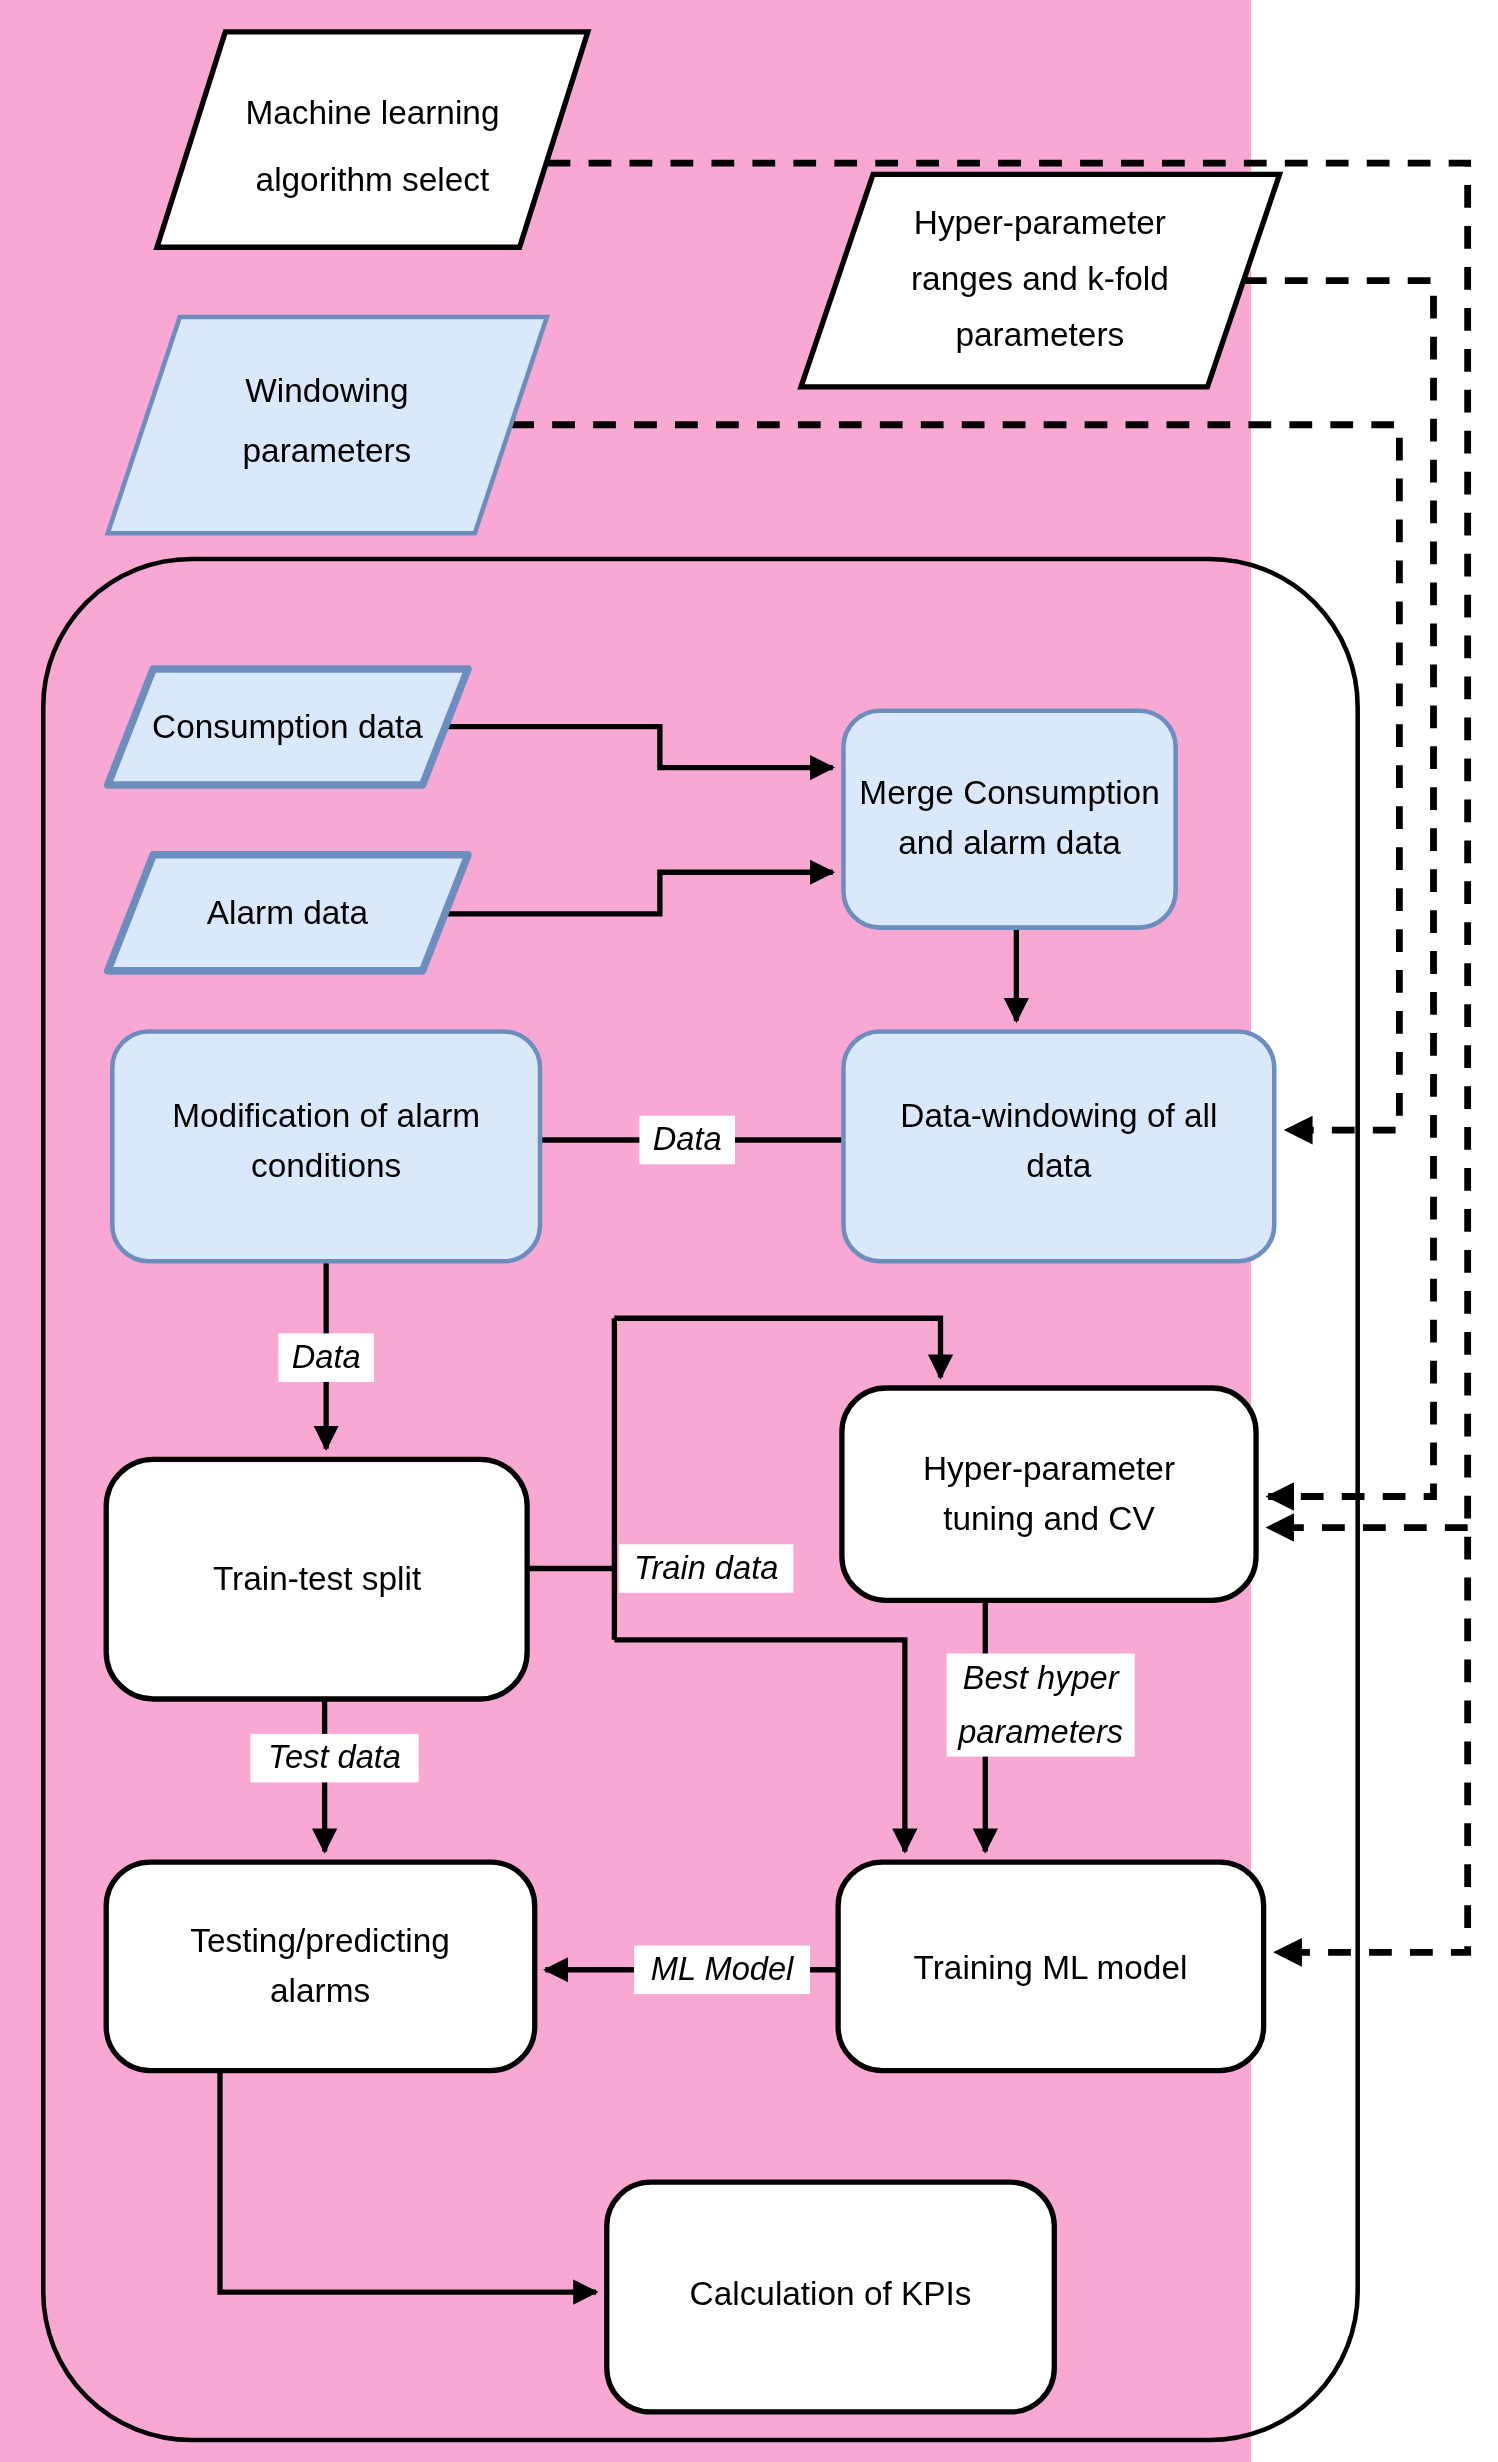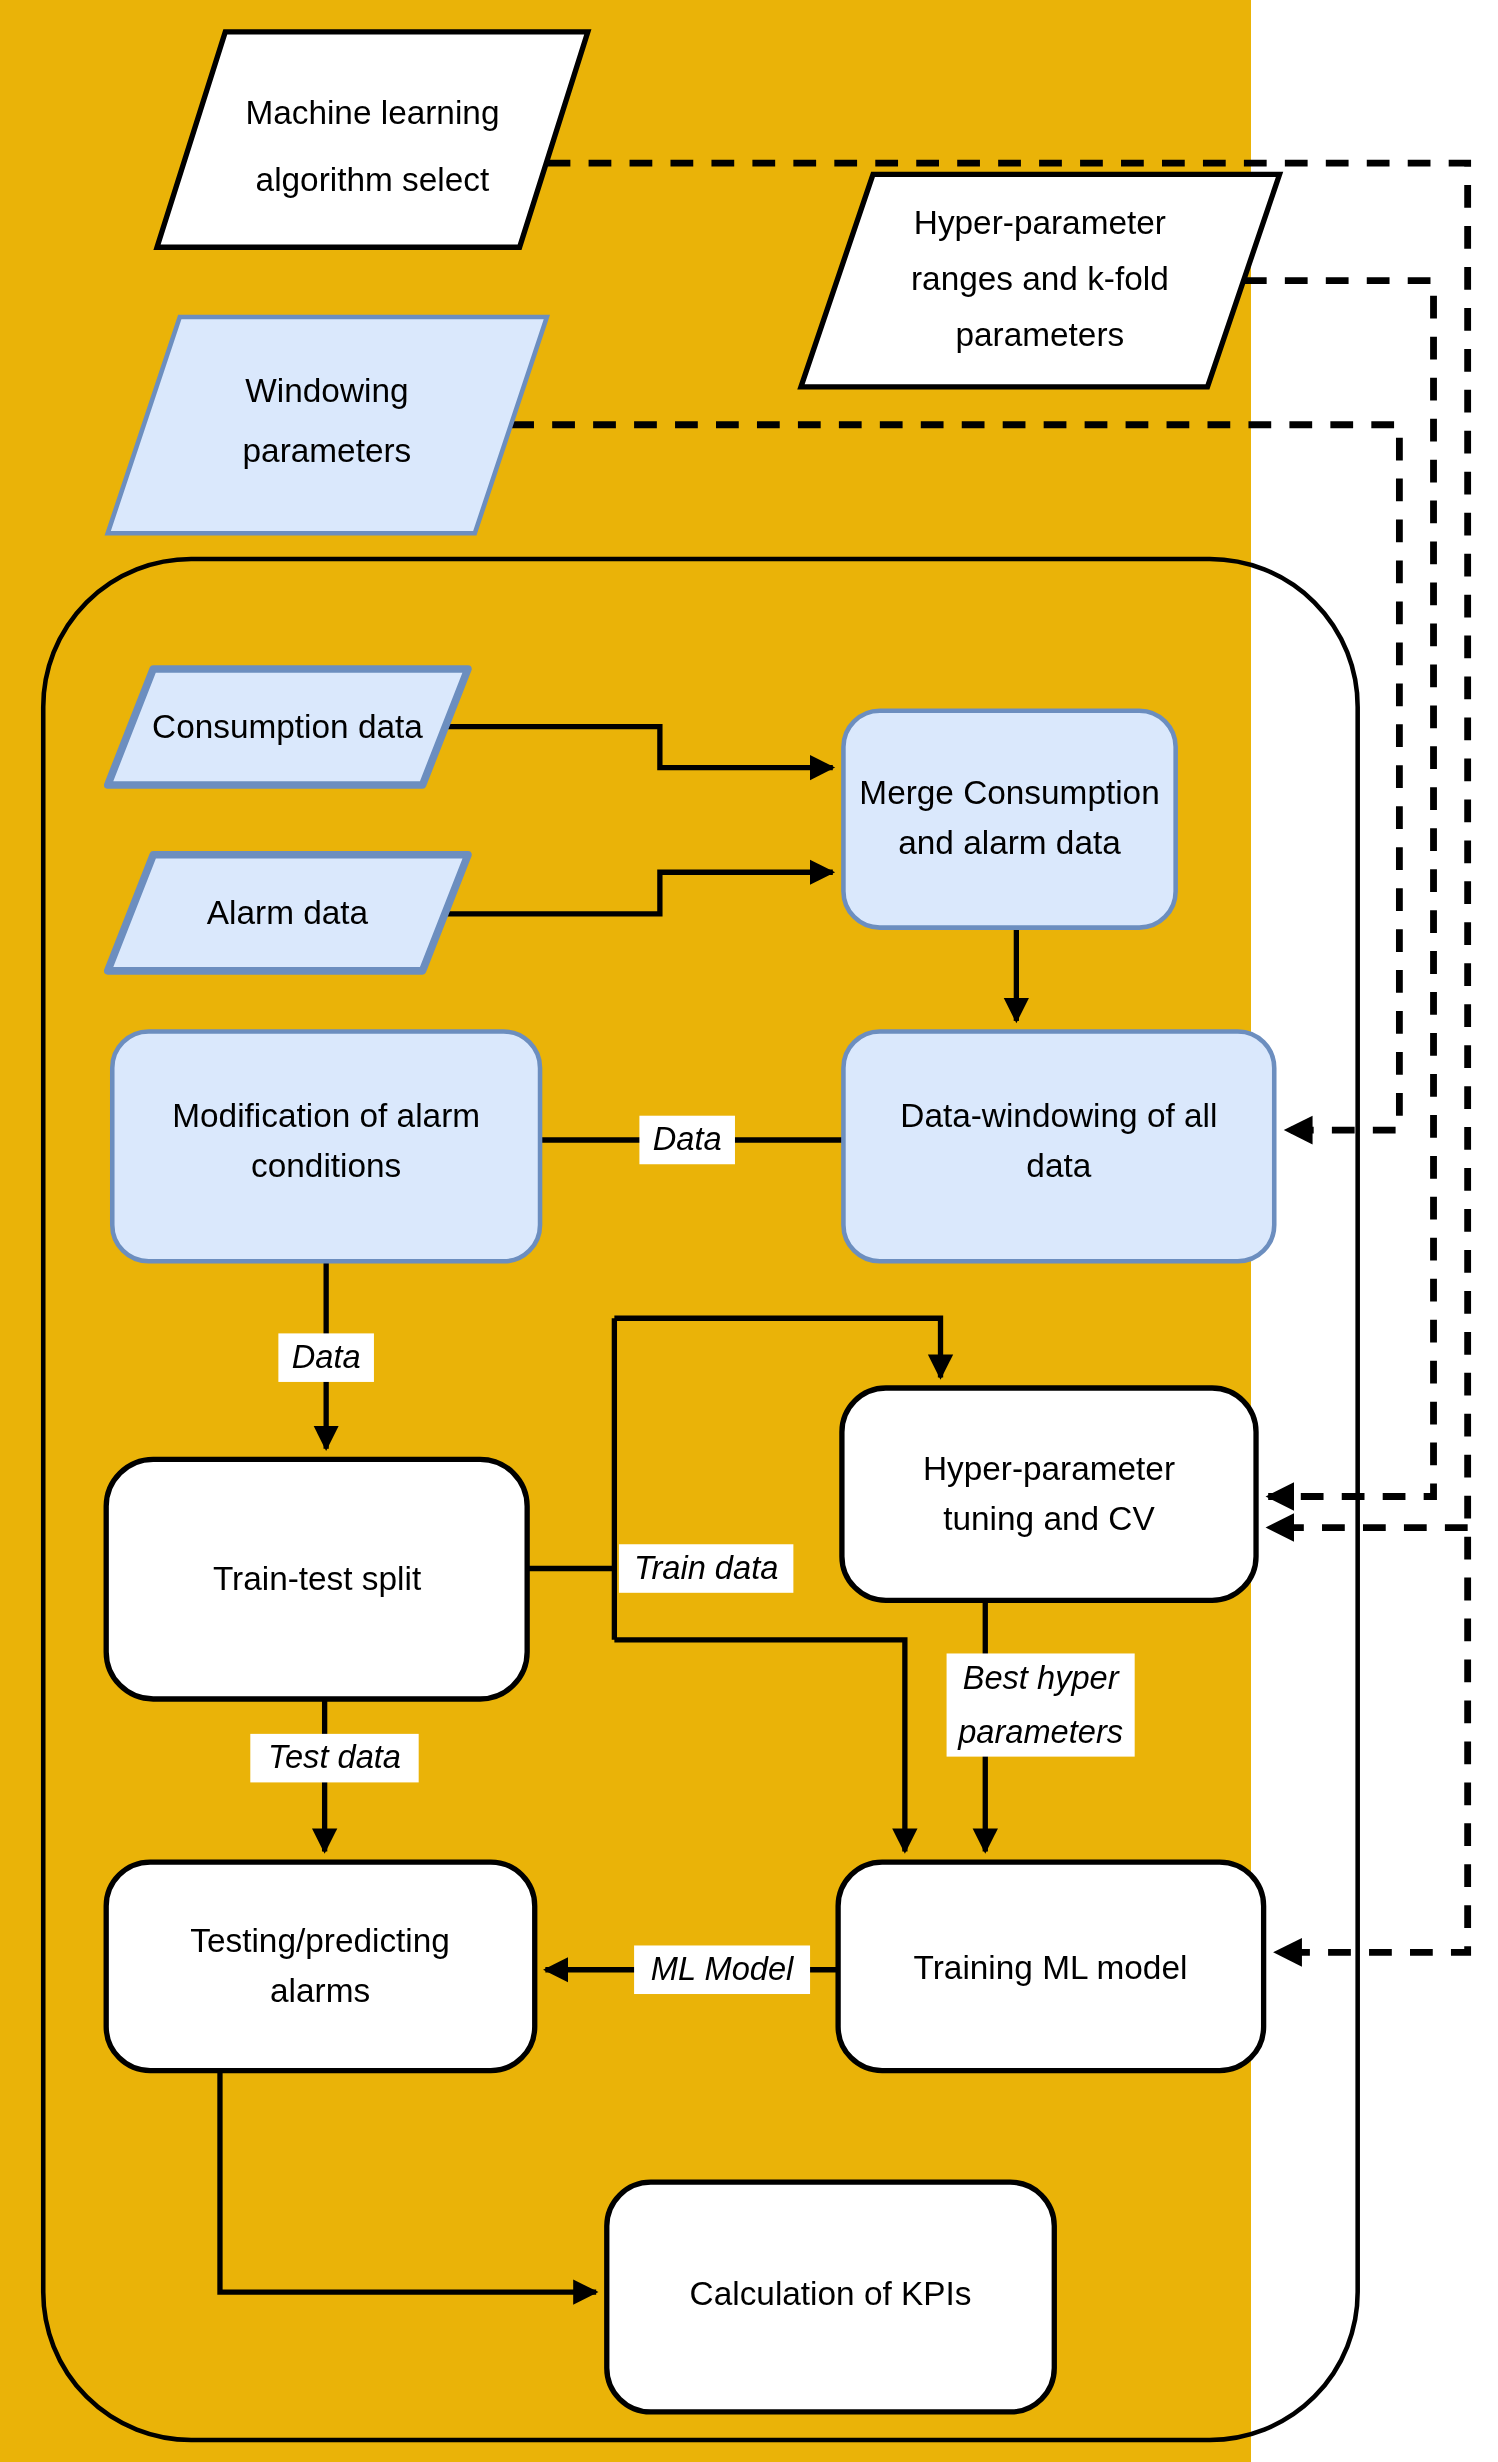--- a/index.html
+++ b/index.html
@@ -4,21 +4,21 @@
 <style>
   html, body {
     margin: 0;
     padding: 0;
     background: #ffffff;
   }
   .canvas {
     position: relative;
     width: 1251px;
     height: 2462px;
-    background: #eab308;
+    background: #f9a8d4;
     font-family: "Liberation Sans", sans-serif;
   }
   svg { display: block; }
   text.node-label {
     font-family: "Liberation Sans", sans-serif;
     font-size: 44px;
     fill: #000000;
     text-anchor: middle;
     dominant-baseline: middle;
   }

